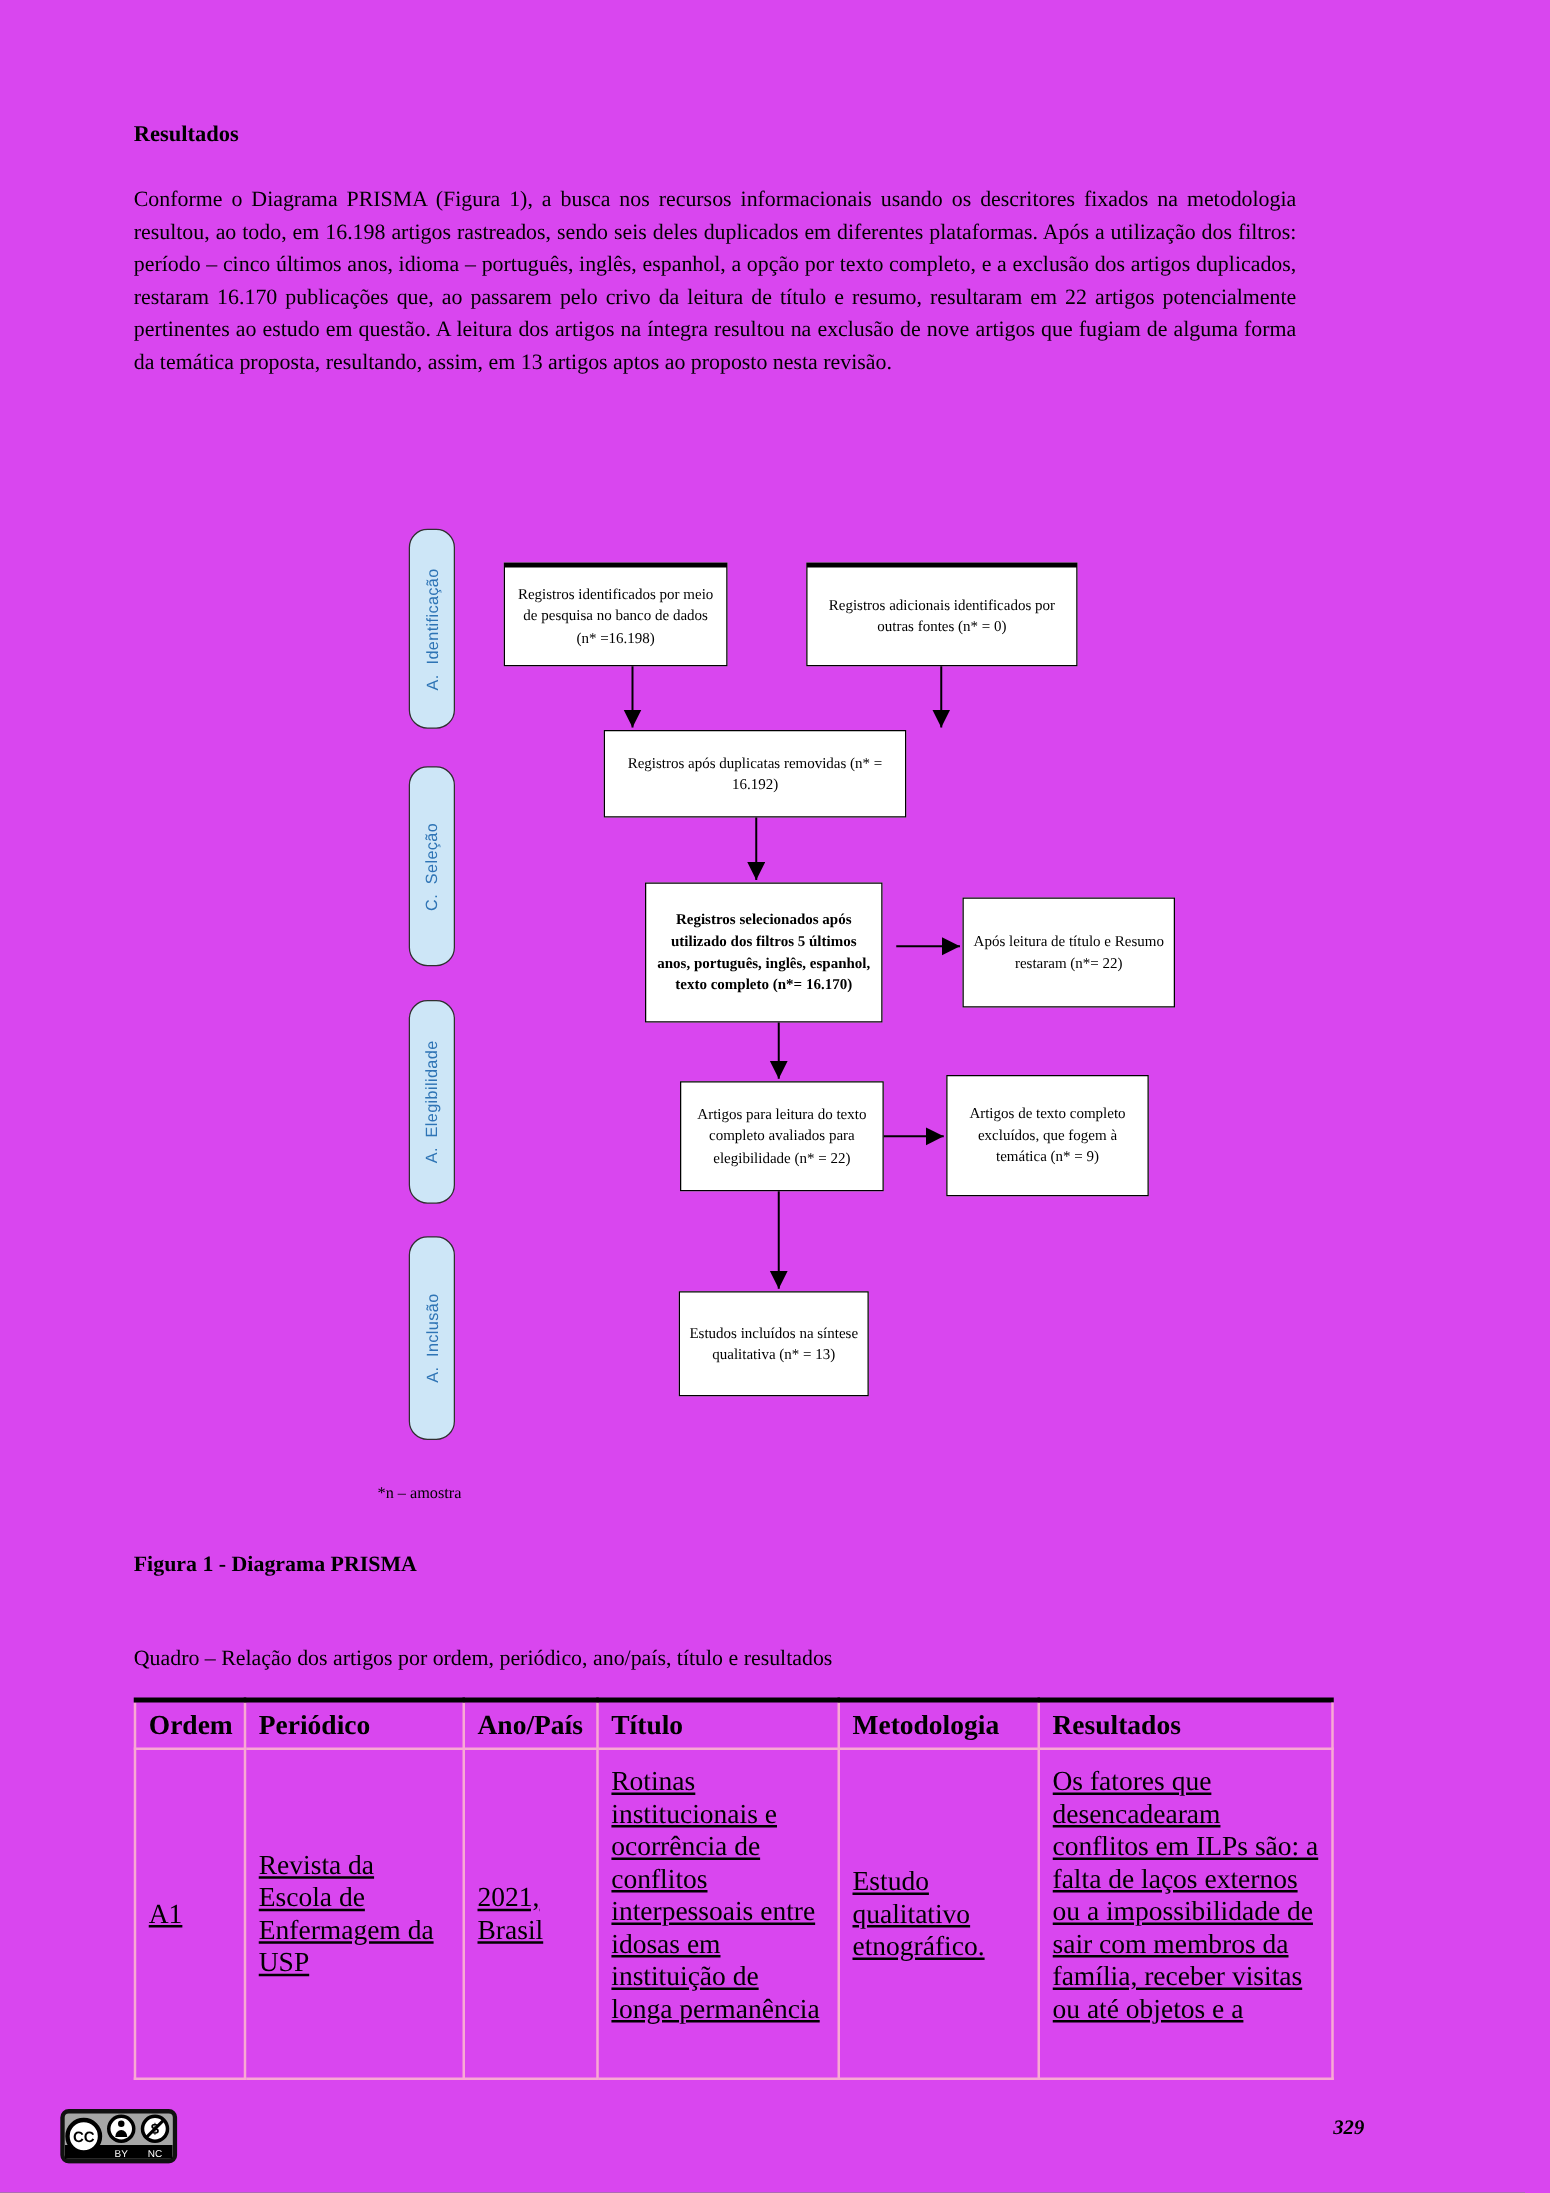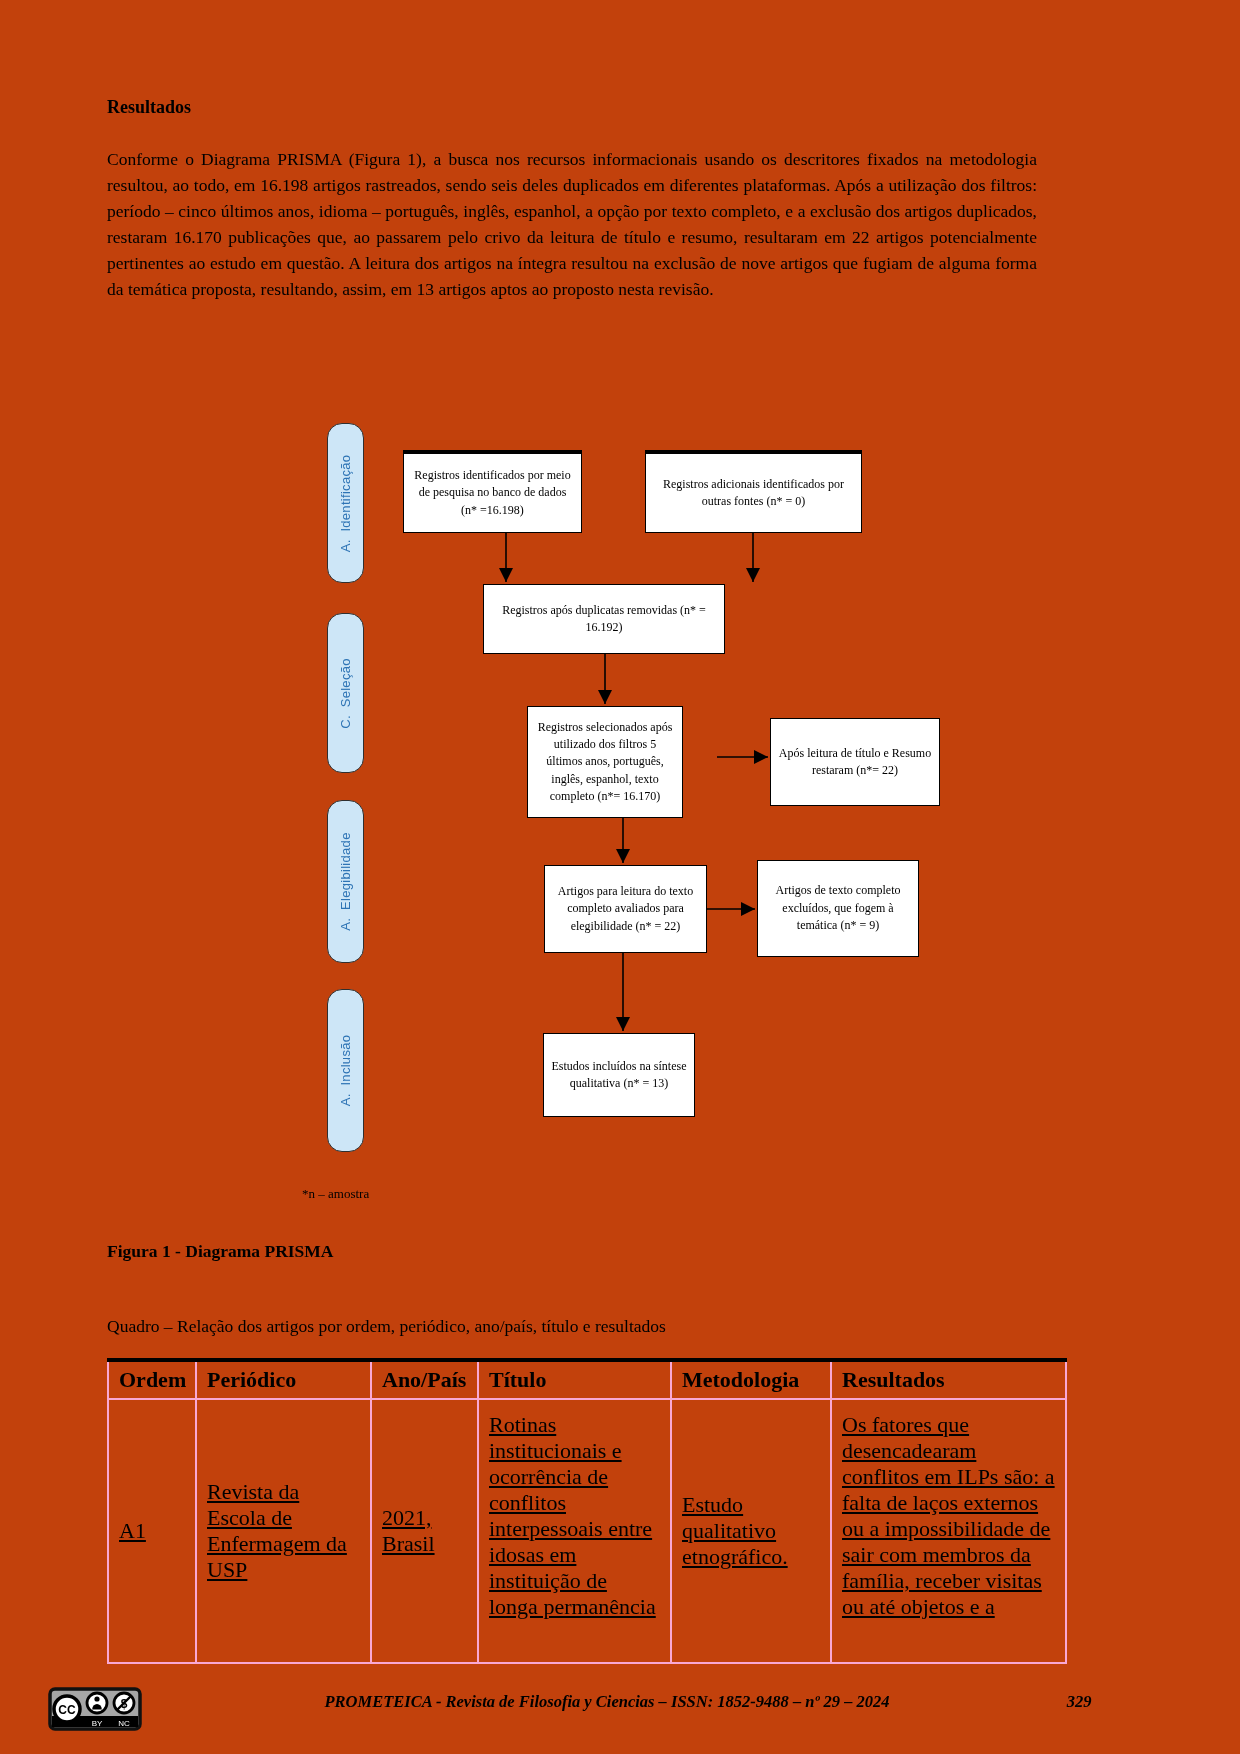--- a/index.html
+++ b/index.html
@@ -1,18 +1,18 @@
 <!DOCTYPE html>
 <html><head>
 <meta charset="utf-8">
 <style>
   html,body { margin:0; padding:0; background:#888; }
   .page {
     position:relative; width:1240px; height:1754px; margin:0 auto;
-    background:#c2410c; overflow:hidden;
+    background:#d946ef; overflow:hidden;
     font-family:"Liberation Serif","DejaVu Serif",serif; color:#000;
   }
   .section-title { position:absolute; left:107px; top:97px; margin:0; font-size:18px; font-weight:bold; }
   .body-par {
     position:absolute; left:107px; top:147px; width:930px; margin:0;
     font-size:17.5px; line-height:25.9px; text-align:justify;
   }
   
   .stage {
     position:absolute; left:327px; width:37px;
@@ -76,21 +76,21 @@
     <div class="stage" style="top:800px;height:163px;background:#CDE6F7;">
       <span style="color:#2E74B5;">A.  Elegibilidade</span>
     </div>
     <div class="stage" style="top:989px;height:163px;background:#CDE6F7;">
       <span style="color:#2E74B5;">A.  Inclusão</span>
     </div>
 
     <div class="dbox thick-top" style="left:403px;top:450px;width:179px;height:83px;">Registros identificados por meio de pesquisa no banco de dados (n* =16.198)</div>
     <div class="dbox thick-top" style="left:645px;top:450px;width:217px;height:83px;">Registros adicionais identificados por outras fontes (n* = 0)</div>
     <div class="dbox" style="left:483px;top:584px;width:242px;height:70px;">Registros após duplicatas removidas (n* = 16.192)</div>
-    <div class="dbox" style="left:527px;top:706px;width:156px;height:112px;">Registros selecionados após utilizado dos filtros 5 últimos anos, português, inglês, espanhol, texto completo (n*= 16.170)</div>
+    <div class="dbox" style="left:516px;top:706px;width:190px;height:112px;font-weight:bold;">Registros selecionados após utilizado dos filtros 5 últimos anos, português, inglês, espanhol, texto completo (n*= 16.170)</div>
     <div class="dbox" style="left:770px;top:718px;width:170px;height:88px;">Após leitura de título e Resumo restaram (n*= 22)</div>
     <div class="dbox" style="left:544px;top:865px;width:163px;height:88px;">Artigos para leitura do texto completo avaliados para elegibilidade (n* = 22)</div>
     <div class="dbox" style="left:757px;top:860px;width:162px;height:97px;">Artigos de texto completo excluídos, que fogem à temática (n* = 9)</div>
     <div class="dbox" style="left:543px;top:1033px;width:152px;height:84px;">Estudos incluídos na síntese qualitativa (n* = 13)</div>
 
     <svg class="arrows" width="1240" height="1754">
       <defs>
         <marker id="ah" markerWidth="10" markerHeight="10" refX="9" refY="4.5" orient="auto">
           <path d="M0,0 L9,4.5 L0,9 z" fill="#000"></path>
         </marker>
@@ -154,16 +154,15 @@
       <circle cx="49" cy="16" r="10" fill="#fff" stroke="#000" stroke-width="2.8"></circle>
       <circle cx="49" cy="12" r="2.6" fill="#000"></circle>
       <path d="M44.2,22.5 a4.8,5.5 0 0 1 9.6,0 z" fill="#000"></path>
       <circle cx="76" cy="16" r="10" fill="#fff" stroke="#000" stroke-width="2.8"></circle>
       <text x="76" y="20.5" font-size="12" font-weight="bold" text-anchor="middle" font-family="Liberation Sans, sans-serif" fill="#000">$</text>
       <line x1="69.5" y1="22.5" x2="82.5" y2="9.5" stroke="#000" stroke-width="2.4"></line>
       <text x="49" y="38.5" font-size="8" text-anchor="middle" font-family="Liberation Sans, sans-serif" fill="#fff">BY</text>
       <text x="76" y="38.5" font-size="8" text-anchor="middle" font-family="Liberation Sans, sans-serif" fill="#fff">NC</text>
     </svg>
   </div>
-  <div class="journal-line">PROMETEICA - Revista de Filosofia y Ciencias – ISSN: 1852-9488 – nº 29 – 2024</div>
   <div class="page-number">329</div>
 
 </div>
 
 </body></html>

